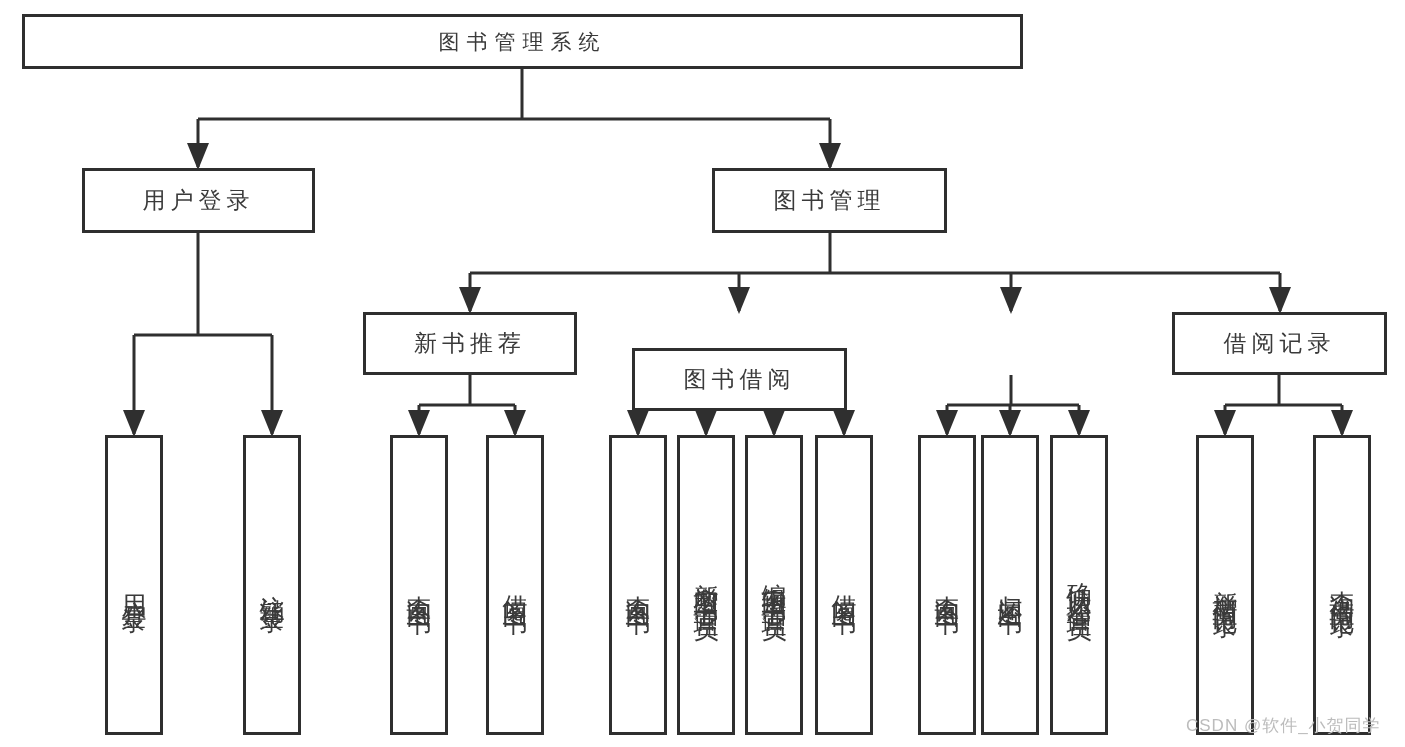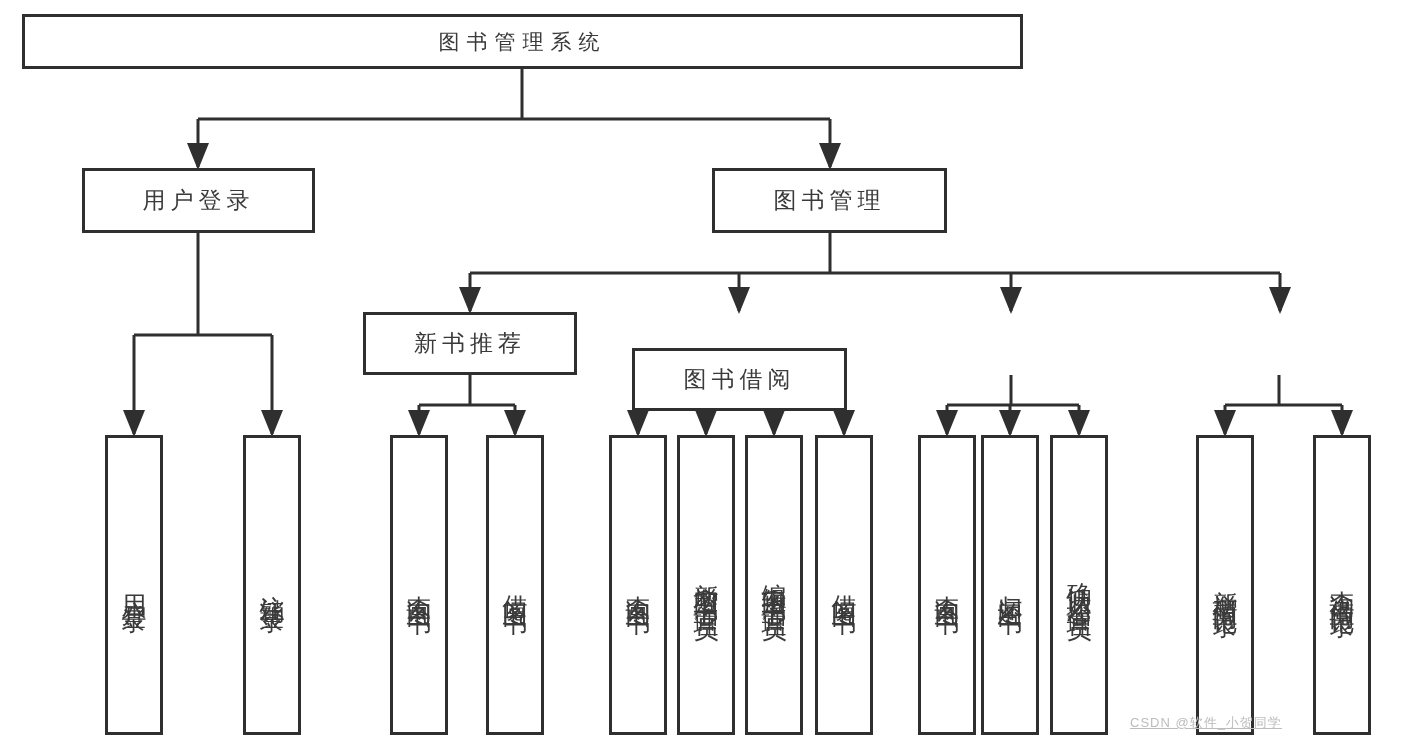--- a/index.html
+++ b/index.html
@@ -8,22 +8,22 @@
   #stage{position:absolute;left:0;top:0;width:1271px;height:747px;}
   #wires{position:absolute;left:0;top:0;z-index:0;}
   .hbox{position:absolute;box-sizing:border-box;border:3px solid #2f2f2f;background:#ffffff;
         display:flex;align-items:center;justify-content:center;z-index:1;
         font-size:23px;letter-spacing:5px;white-space:nowrap;}
   .hbox.root{font-size:21px;letter-spacing:7px;}
   .vbox{position:absolute;box-sizing:border-box;border:3px solid #2f2f2f;background:#ffffff;
         display:flex;align-items:center;justify-content:center;z-index:1;}
   .vbox span{writing-mode:vertical-rl;text-orientation:mixed;
              font-size:25px;letter-spacing:5px;line-height:1.15;}
-  .watermark{position:absolute;left:1130px;top:714px;z-index:3;
-             font-size:13px;letter-spacing:1px;color:#bcbcbc;white-space:nowrap;text-decoration:underline;}
+  .watermark{position:absolute;left:1186px;top:714px;z-index:3;
+             font-size:17px;letter-spacing:1px;color:#bcbcbc;white-space:nowrap;}
 </style>
 </head>
 <body>
 
 <div id="stage">
 
   <svg id="wires" width="1405" height="747" viewBox="0 0 1405 747">
     <g stroke="#2f2f2f" stroke-width="3" fill="none">
 
       <path d="M522 69 V119 M198 119 H830 M198 119 V167 M830 119 V167"></path>
@@ -63,20 +63,21 @@
     </g>
   </svg>
 
   <div class="hbox root" style="left:22px;top:14px;width:1001px;height:55px;">图书管理系统</div>
 
   <div class="hbox" style="left:82px;top:168px;width:233px;height:65px;">用户登录</div>
   <div class="hbox" style="left:363px;top:312px;width:214px;height:63px;">新书推荐</div>
 
   <div class="hbox" style="left:712px;top:168px;width:235px;height:65px;">图书管理</div>
   <div class="hbox" style="left:632px;top:312px;width:215px;height:63px;margin-top:36px;">图书借阅</div>
+  <div class="hbox" style="left:1172px;top:312px;width:215px;height:63px;">借阅记录</div>
 
   <div class="vbox" style="left:105px;top:435px;width:58px;height:300px;">
     <span>用户登录</span>
   </div>
   <div class="vbox" style="left:243px;top:435px;width:58px;height:300px;">
     <span>注销登录</span>
   </div>
 
   <div class="vbox" style="left:390px;top:435px;width:58px;height:300px;">
     <span>查询图书</span>

